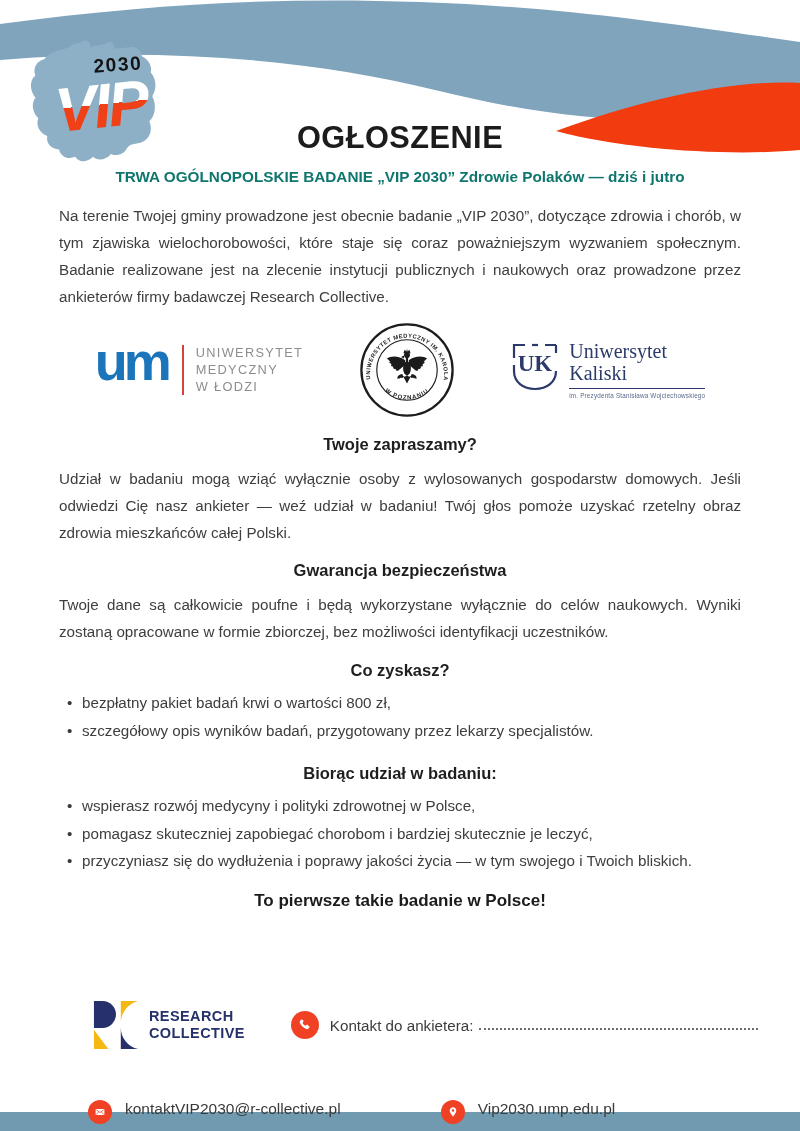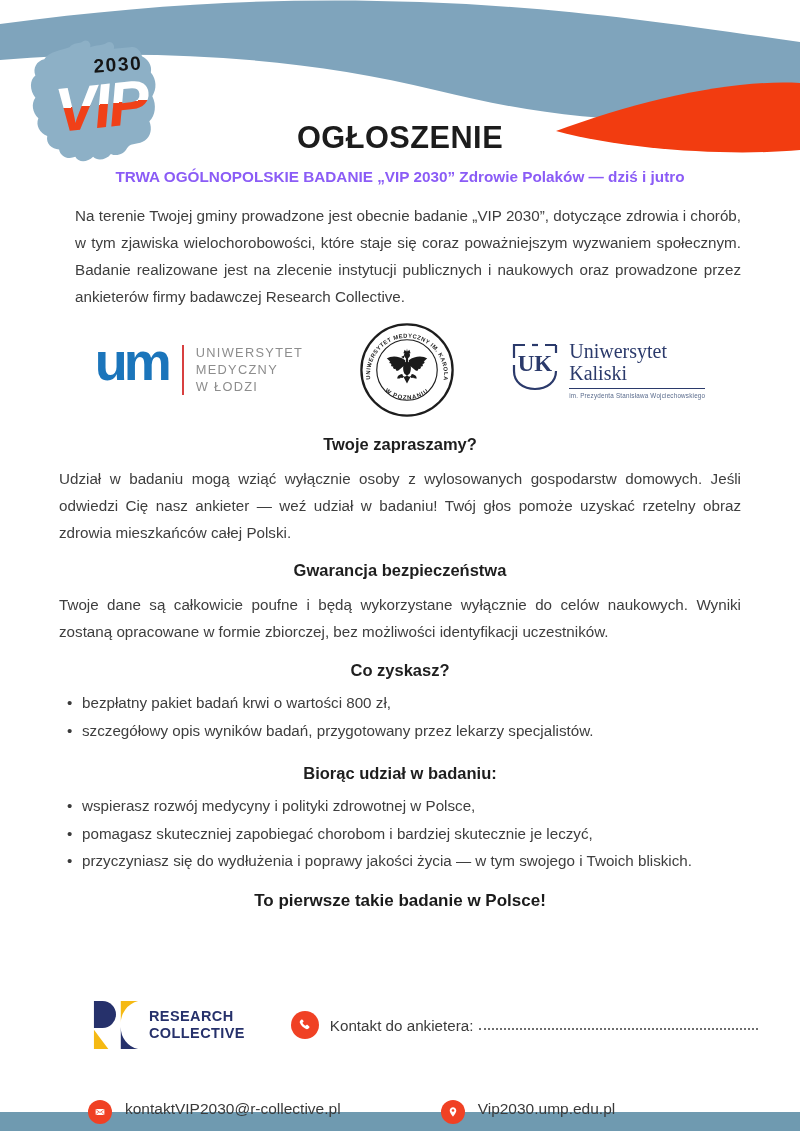--- a/index.html
+++ b/index.html
@@ -9,22 +9,22 @@
     background:#ffffff; overflow:hidden; color:#3e3e3e;
     font-family:"Liberation Sans","DejaVu Sans",sans-serif;
   }
   .top-decor { position:absolute; top:0; left:0; z-index:1; }
   .vip-logo { position:absolute; top:34px; left:24px; width:156px; height:148px; z-index:2; }
 
   .content { position:absolute; top:0; left:0; width:800px; padding:0 59px; z-index:3; }
 
   .title { margin:120px 0 0; text-align:center; font-size:32px; font-weight:800;
            letter-spacing:0.5px; color:#1c1c1c; line-height:34px; transform:scaleX(0.96); }
-  .subtitle { margin-top:14px; text-align:center; font-size:15.3px; font-weight:700; color:#8b5cf6; }
-  .intro { margin-top:16px; text-align:justify; font-size:15.2px; line-height:27px; color:#3e3e3e;margin-left:16px; }
+  .subtitle { margin-top:14px; text-align:center; font-size:15.3px; font-weight:700; color:#0f766e; }
+  .intro { margin-top:16px; text-align:justify; font-size:15.2px; line-height:27px; color:#3e3e3e; }
 
   .logos-row { margin-top:6px; height:90px; display:flex; align-items:center;
                justify-content:center; gap:56px; }
   .um-logo { display:flex; align-items:flex-start; }
   .um-mark { font-size:54px; font-weight:800; letter-spacing:-4px; color:#1b75bb; line-height:0.75;
              transform:translateY(-4px); }
   .um-divider { width:2px; height:50px; background:#d84040; margin:0 12px 0 14px; }
   .um-text { font-size:12.8px; color:#8d8d8d; letter-spacing:1.3px; line-height:1.32; }
   .uk-logo { display:flex; align-items:flex-start; gap:10px; }
   .uk-text-name { font-family:"Liberation Serif","DejaVu Serif",serif; font-size:20px;

